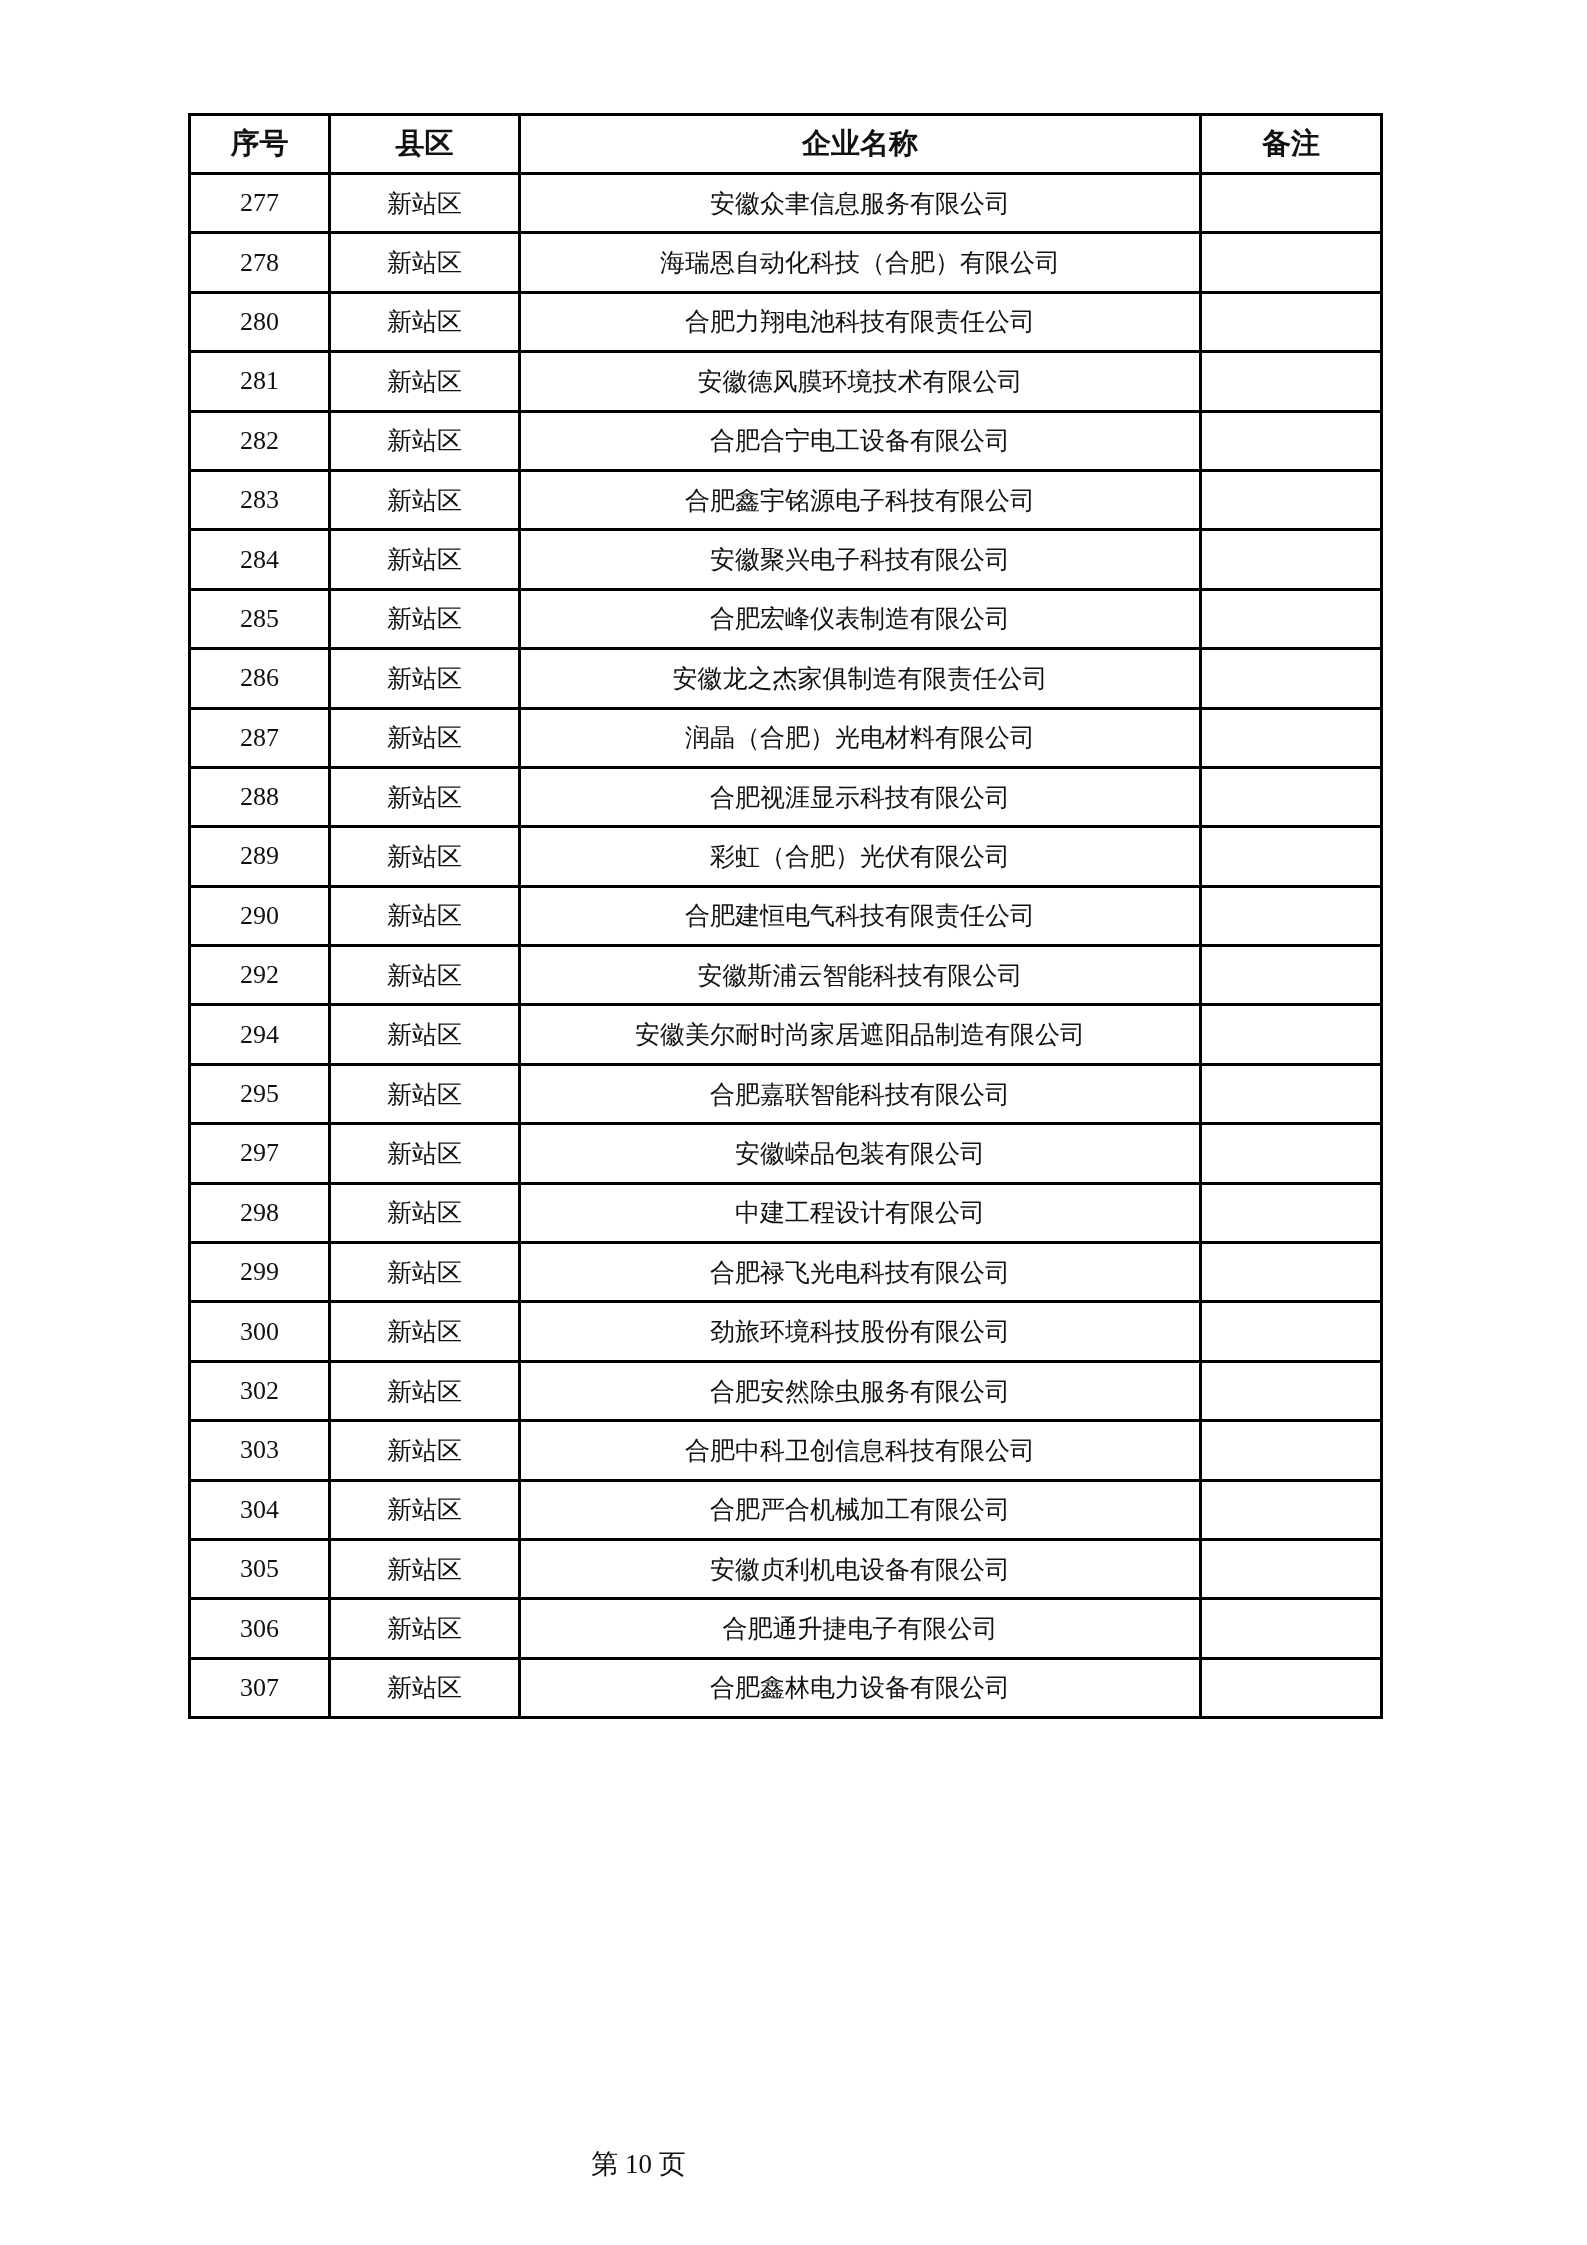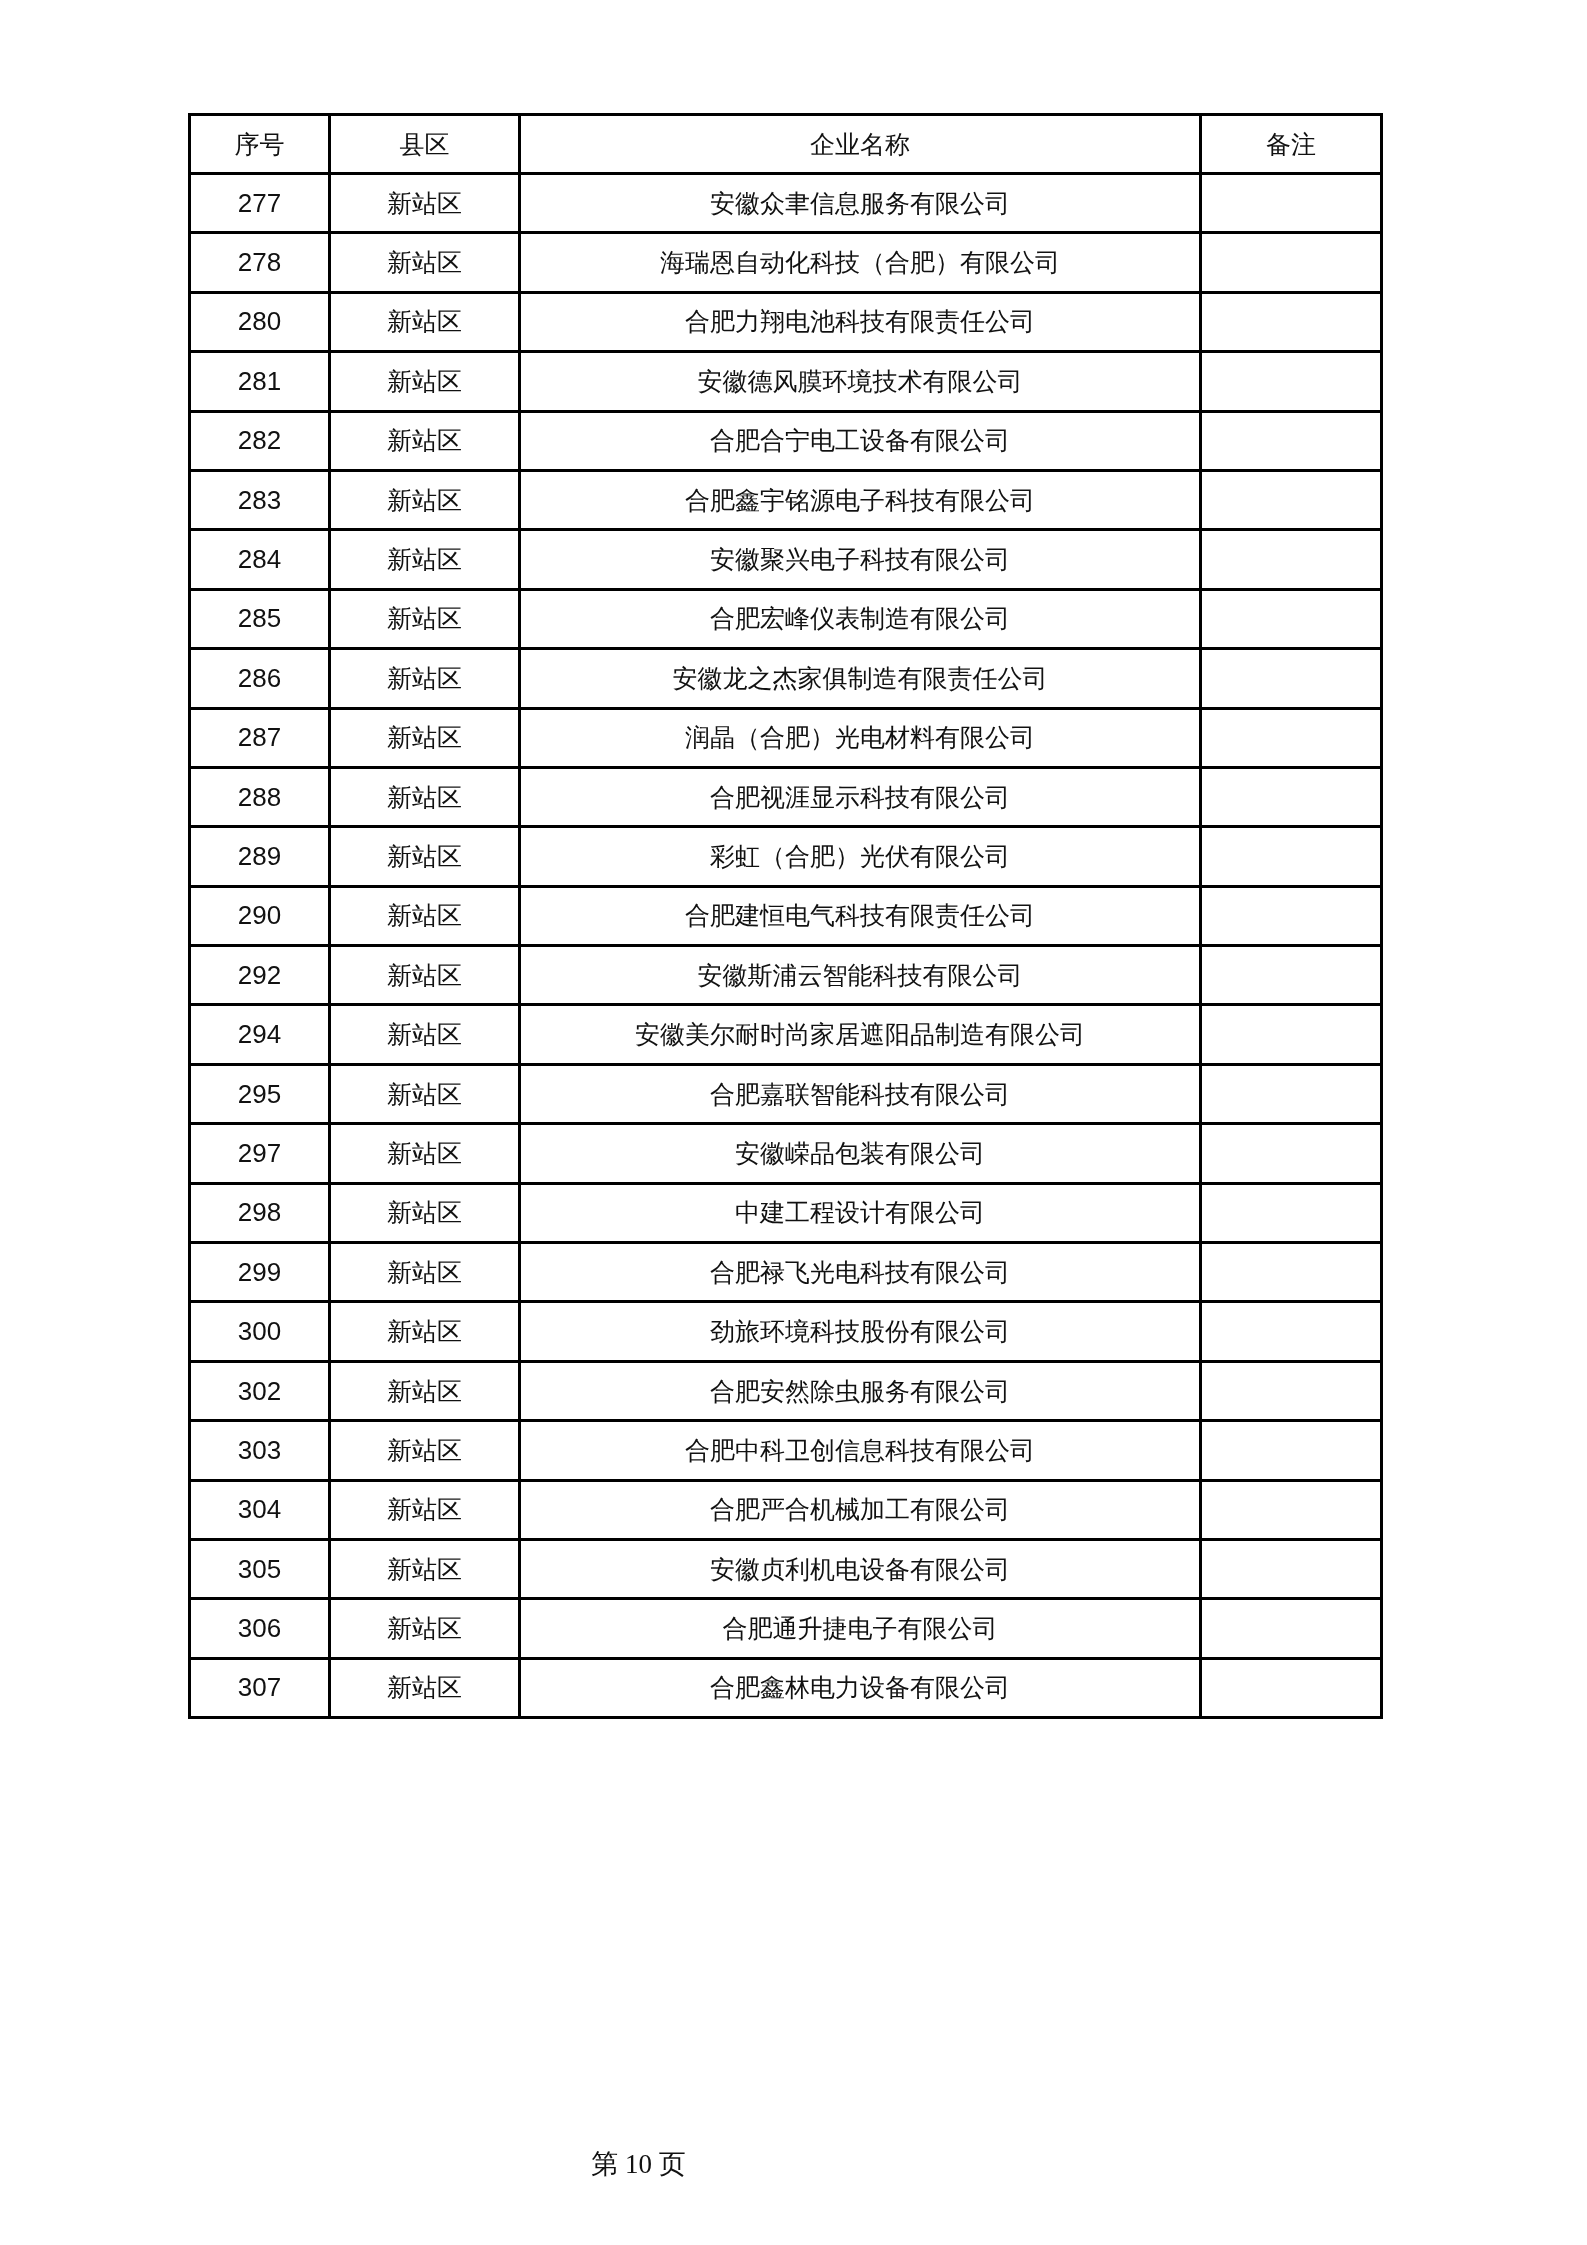--- a/index.html
+++ b/index.html
@@ -18,30 +18,30 @@
     text-align: center;
     vertical-align: middle;
     padding: 0;
     color: #111;
     white-space: nowrap;
     overflow: hidden;
   }
   table.list th {
     height: 56px;
     font-family: "DejaVu Sans", "Liberation Sans", sans-serif;
-    font-weight: normal;
-    font-size: 25px;
+    font-weight: bold;
+    font-size: 29px;
     text-align: center;
   }
   table.list td {
     height: 56.4px;
     font-family: "DejaVu Serif", "Liberation Serif", serif;
     font-size: 25px;
   }
-  table.list td.num { font-family: Liberation Sans, sans-serif; font-size: 26px; }
+  table.list td.num { font-family: Liberation Serif, serif; font-size: 26px; }
   col.c1 { width: 140px; }
   col.c2 { width: 190px; }
   col.c3 { width: 681px; }
   col.c4 { width: 181px; }
   .footer {
     position: absolute;
     left: 0; width: 1277px;
     top: 2146px;
     text-align: center;
     font-family: "Liberation Serif", "DejaVu Serif", serif;

